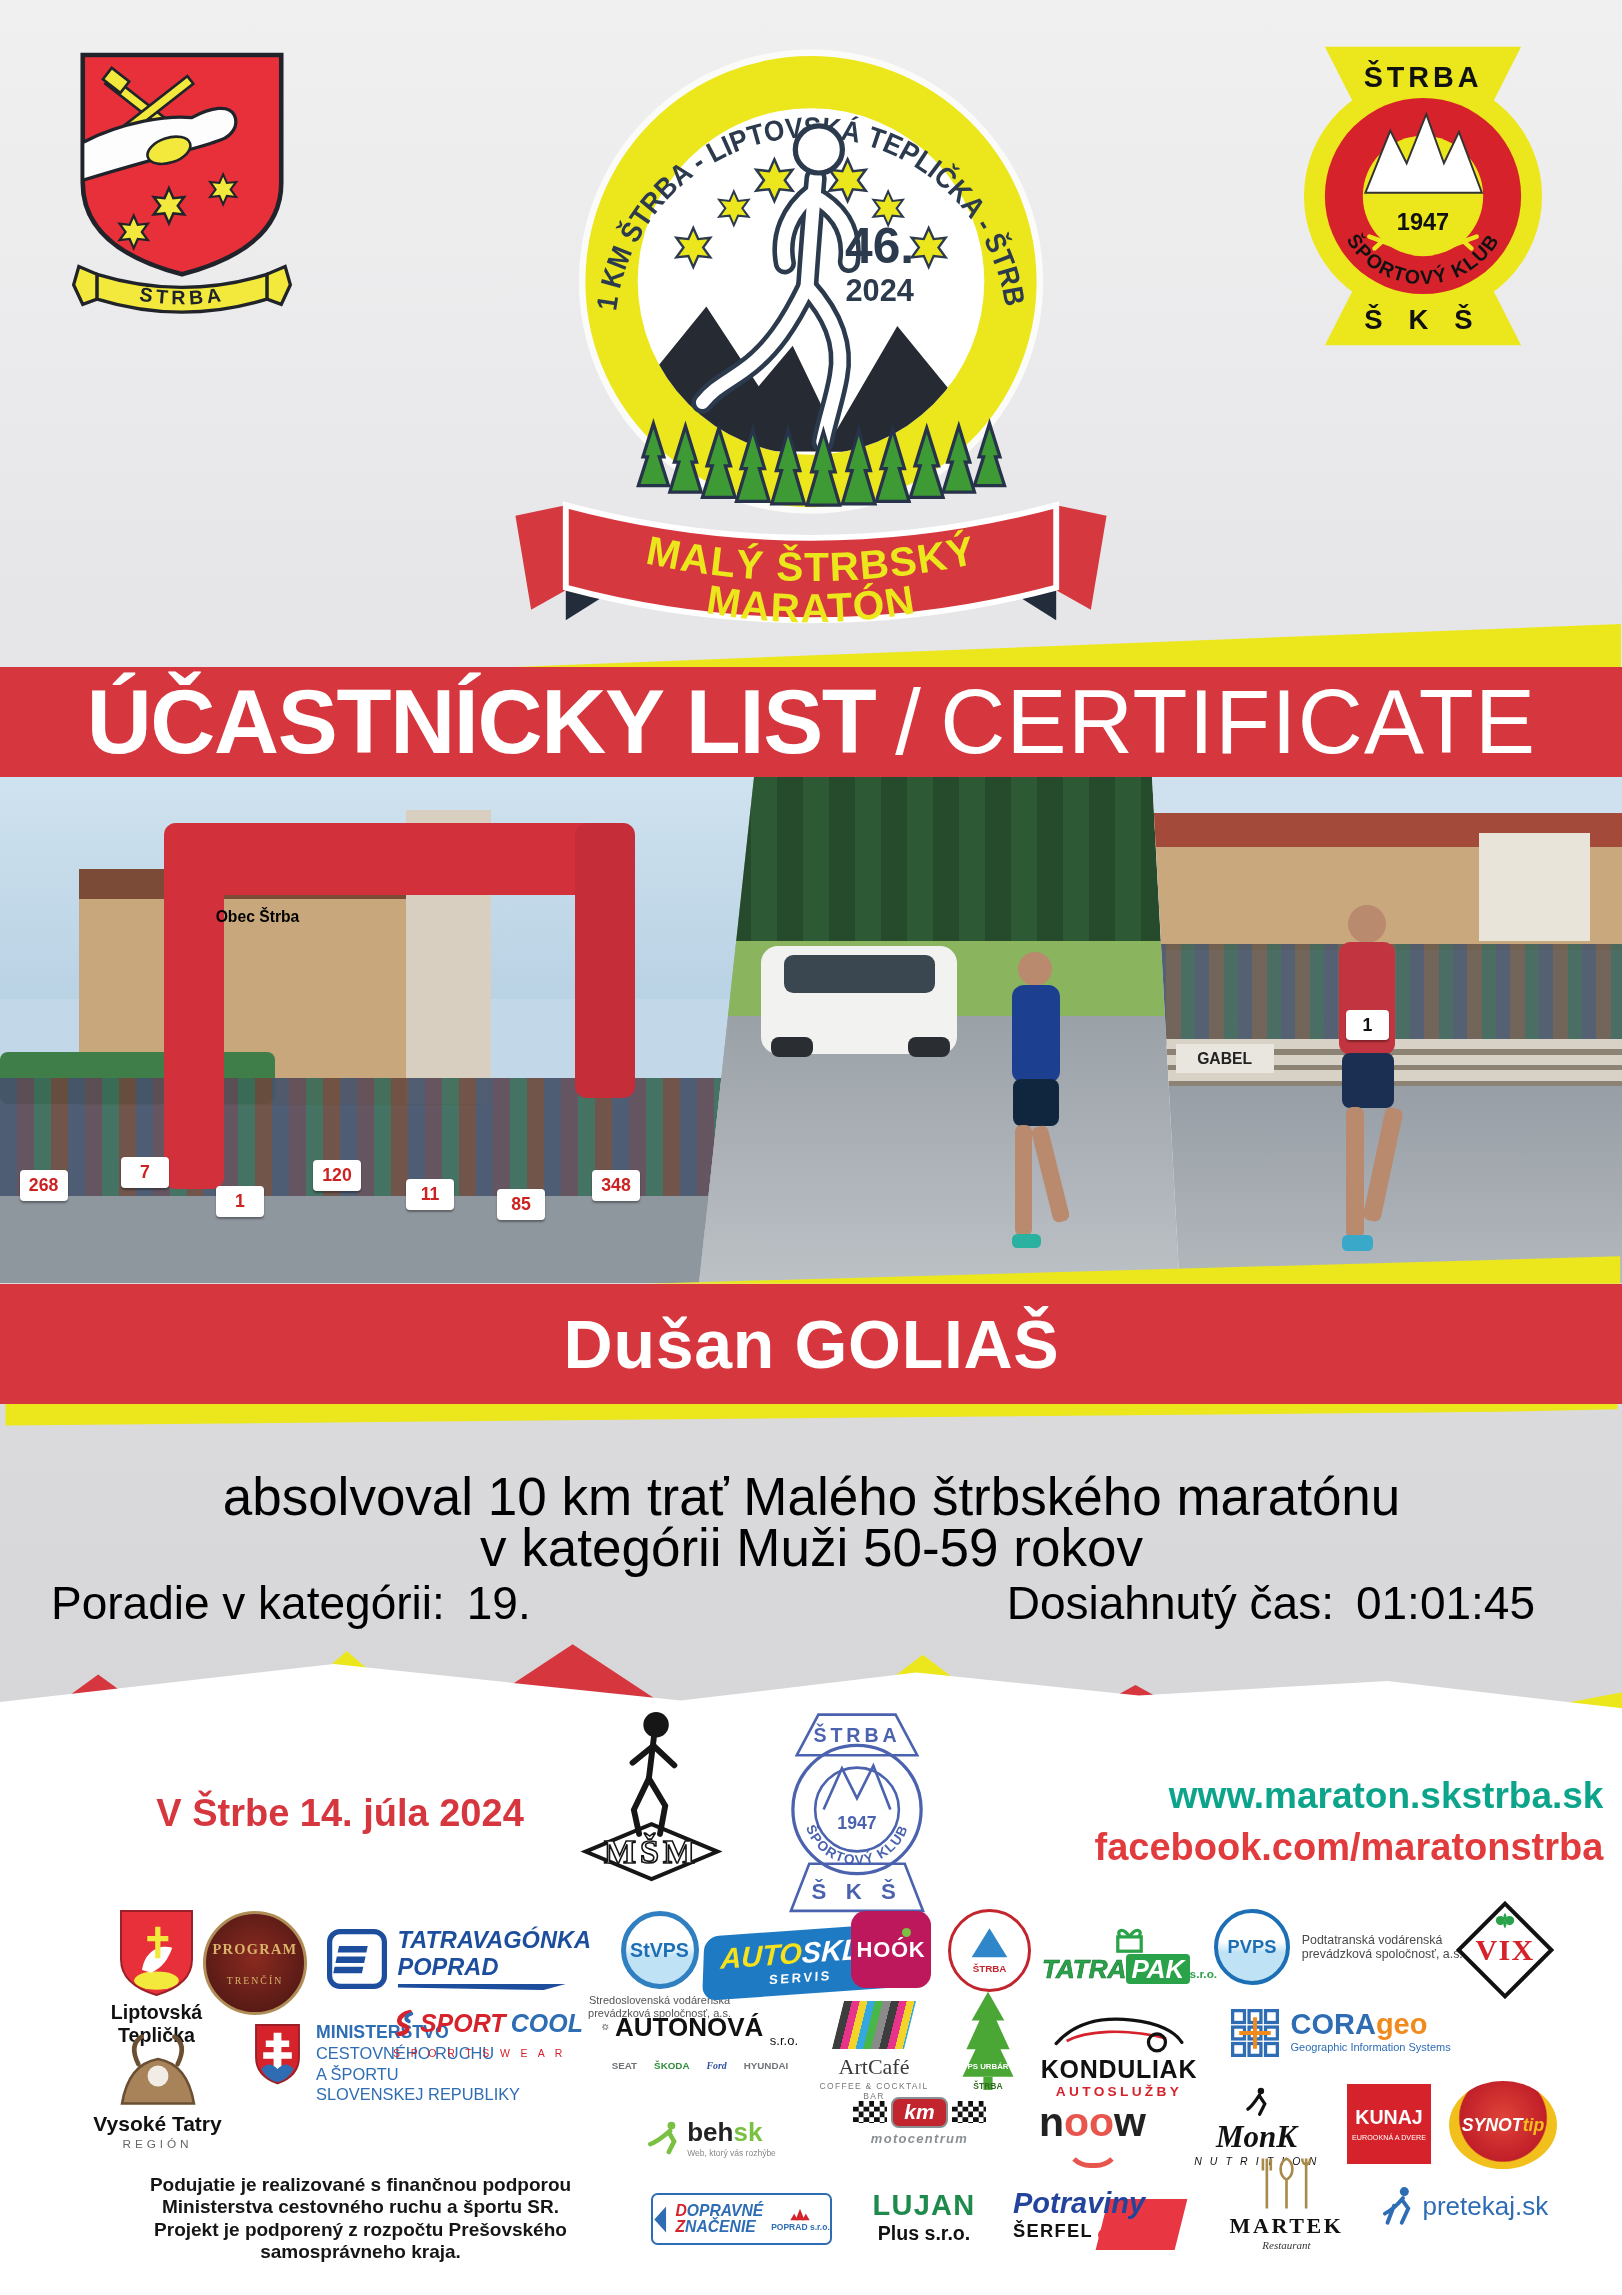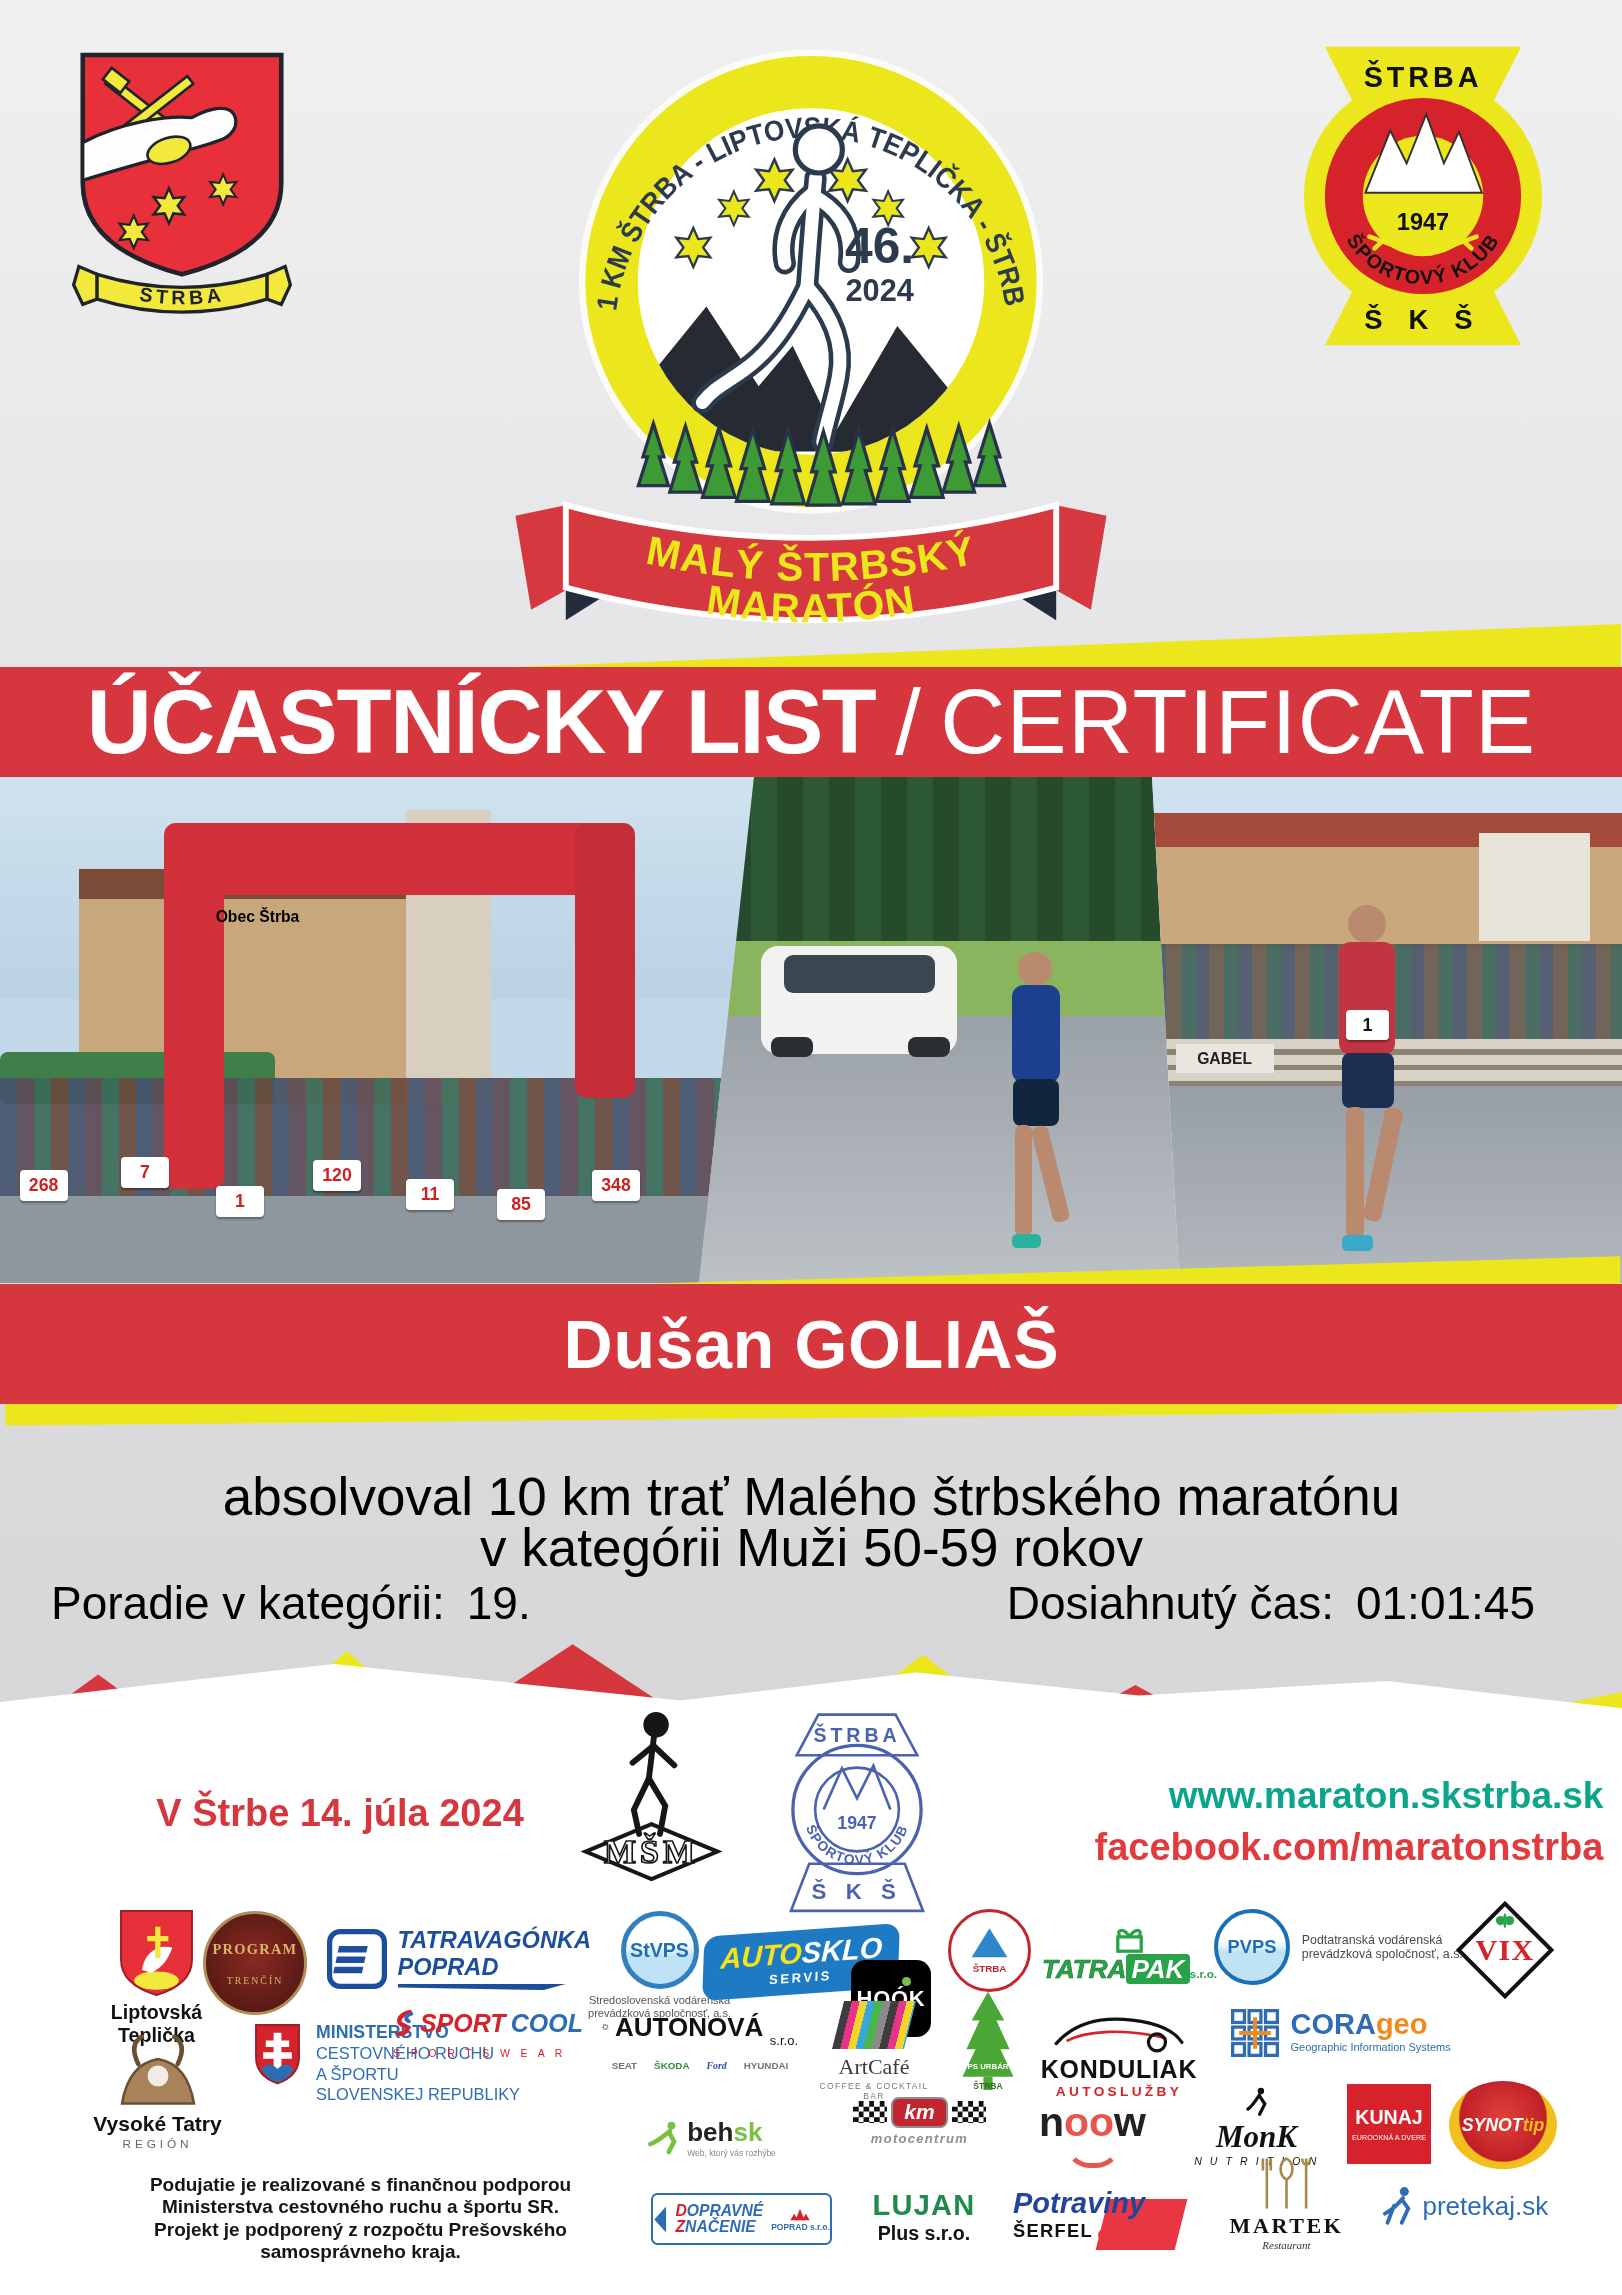--- a/index.html
+++ b/index.html
@@ -336,21 +336,21 @@
     </div>
   </div>
 
   <div class="sp" style="left:703px;top:1930px;transform:rotate(-4deg);">
     <div style="background:#1f7ac4;border-radius:14.4px;padding:6.5px 17px 9.2px;transform:skewX(-6deg);text-align:center;">
       <span style="font-weight:700;font-style:italic;font-size:29px;color:#f5e11c;">AUTO</span><span style="font-weight:700;font-style:italic;font-size:29px;color:#ffffff;">SKLO</span>
       <div style="font-weight:700;font-size:13px;color:#fff;letter-spacing:2.6px;">SERVIS</div>
     </div>
   </div>
 
-  <div class="sp" style="left:851px;top:1960px;width:80px;height:77px;background:#000000;border-radius:14.4px;
+  <div class="sp" style="left:851px;top:1911px;width:80px;height:77px;background:#be185d;border-radius:14.4px;
        display:flex;align-items:center;justify-content:center;">
     <span style="font-weight:700;font-size:22px;color:#fff;letter-spacing:0.7px;">HOÓK</span>
     <span style="position:absolute;right:19.6px;top:17px;width:9.2px;height:9.2px;background:#7ac143;border-radius:50%;"></span>
   </div>
 
   <div class="sp" style="left:948px;top:1909px;width:77px;height:77px;border-radius:50%;border:3.9px solid #c2252d;background:#fff;
        display:flex;flex-direction:column;align-items:center;justify-content:center;">
     <svg width="41" height="33" viewBox="0 0 62 50">
       <path d="M31 2 L58 46 H4 Z" fill="#2f86c9"></path>
     </svg>

